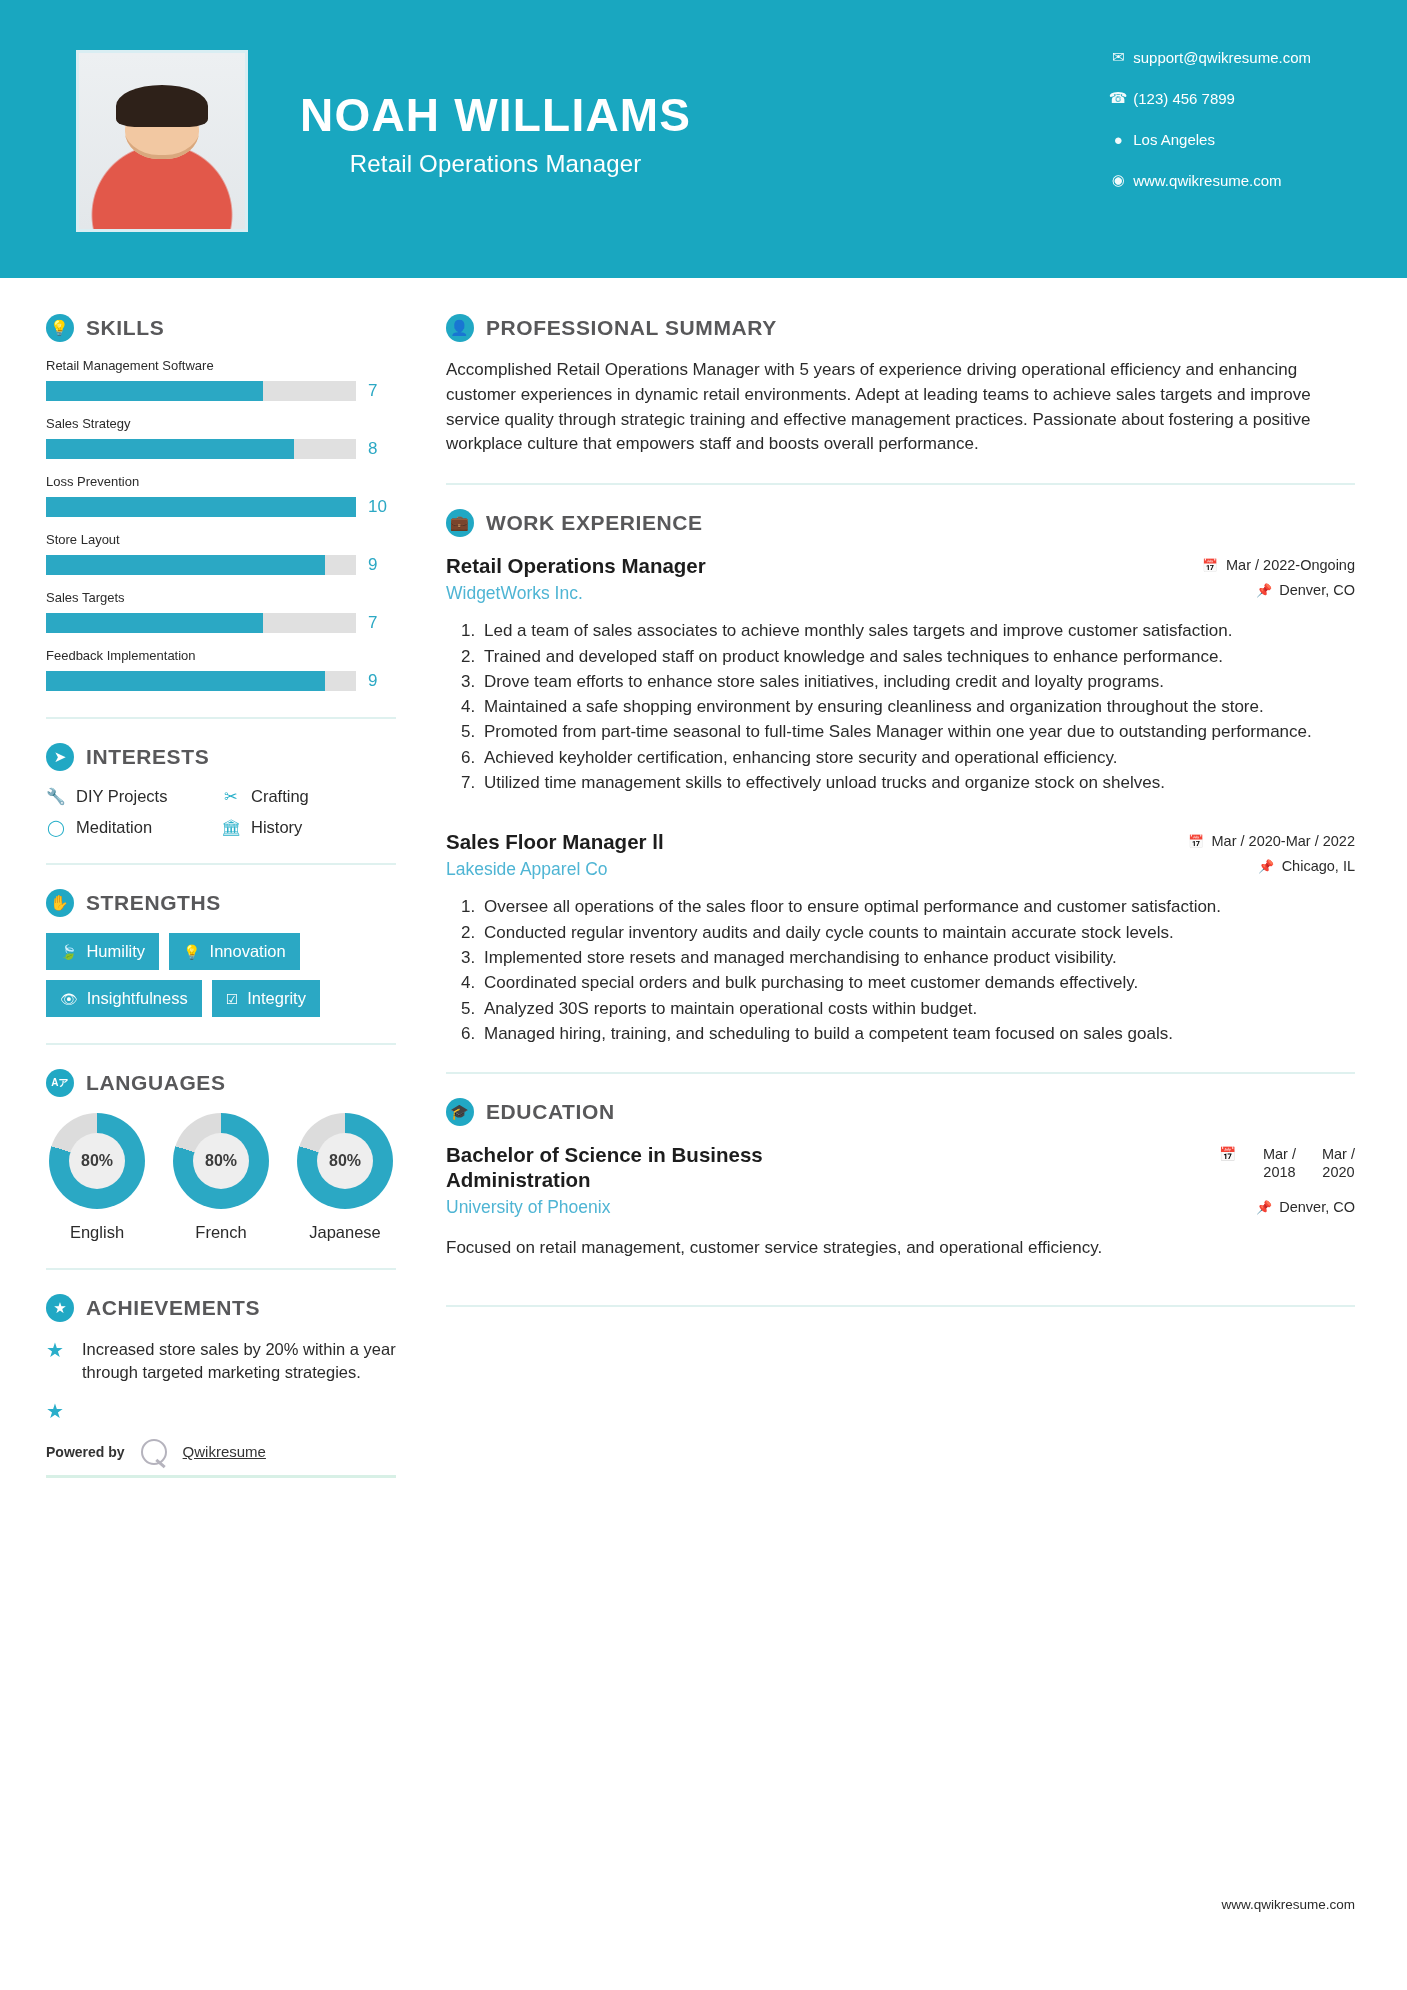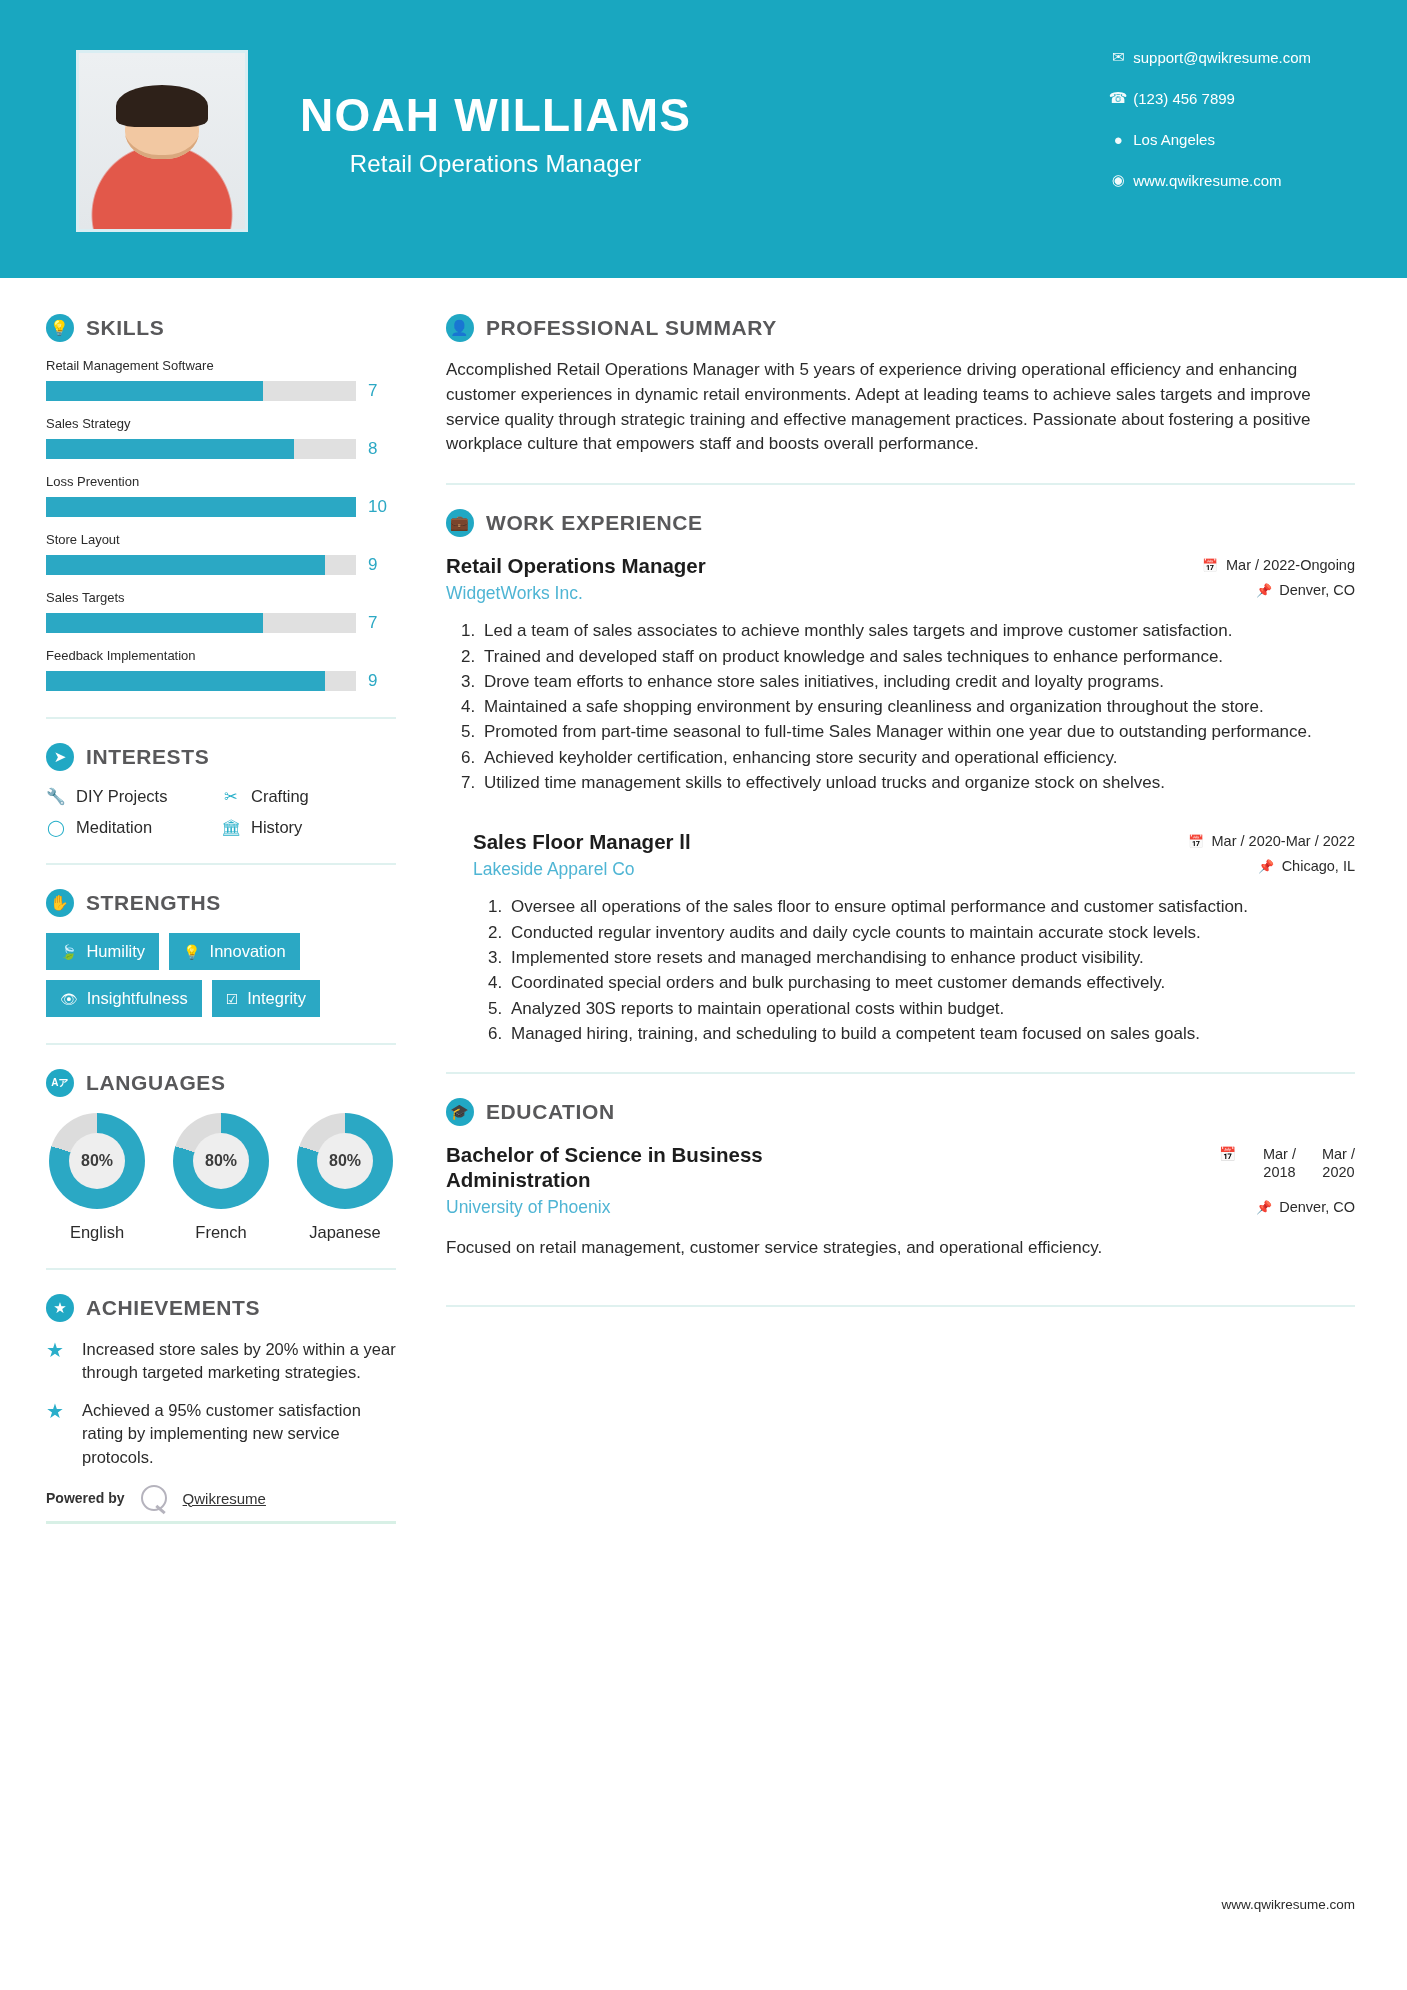--- a/index.html
+++ b/index.html
@@ -470,21 +470,20 @@
             <span class="sec-ico">★</span>
             <span class="sec-title">ACHIEVEMENTS</span>
           </div>
           <div id="achievements-list">
               <div class="ach">
                 <span class="gi">★</span>
                 <span class="ach-txt">Increased store sales by 20% within a year through targeted marketing strategies.</span>
               </div>
               <div class="ach">
                 <span class="gi">★</span>
-                <span class="ach-txt">Achieved a 95% customer satisfaction rating by implementing new service protocols.</span>
               </div>
             </div>
         </div>
 
         <div class="powered">
           <span class="powered-lbl">Powered by</span>
           <span class="q-logo"></span>
           <a class="powered-link" href="#">Qwikresume</a>
         </div>
         <div class="powered-rule"></div>
@@ -530,21 +529,21 @@
               <ol class="bullets">
                 <li>Led a team of sales associates to achieve monthly sales targets and improve customer satisfaction.</li>
                 <li>Trained and developed staff on product knowledge and sales techniques to enhance performance.</li>
                 <li>Drove team efforts to enhance store sales initiatives, including credit and loyalty programs.</li>
                 <li>Maintained a safe shopping environment by ensuring cleanliness and organization throughout the store.</li>
                 <li>Promoted from part-time seasonal to full-time Sales Manager within one year due to outstanding performance.</li>
                 <li>Achieved keyholder certification, enhancing store security and operational efficiency.</li>
                 <li>Utilized time management skills to effectively unload trucks and organize stock on shelves.</li>
               </ol>
             </div>
-            <div class="job" style="margin-top: 34px; margin-left: 27px;">
+            <div class="job" style="margin-top: 34px;">
               <div class="job-top">
                 <div>
                   <div class="job-title">Sales Floor Manager ll</div>
                   <div class="job-org">Lakeside Apparel Co</div>
                 </div>
                 <div class="meta">
                   <div class="meta-row">
                     <span class="gi">📅</span>
                     <span>Mar / 2020-Mar / 2022</span>
                   </div>

